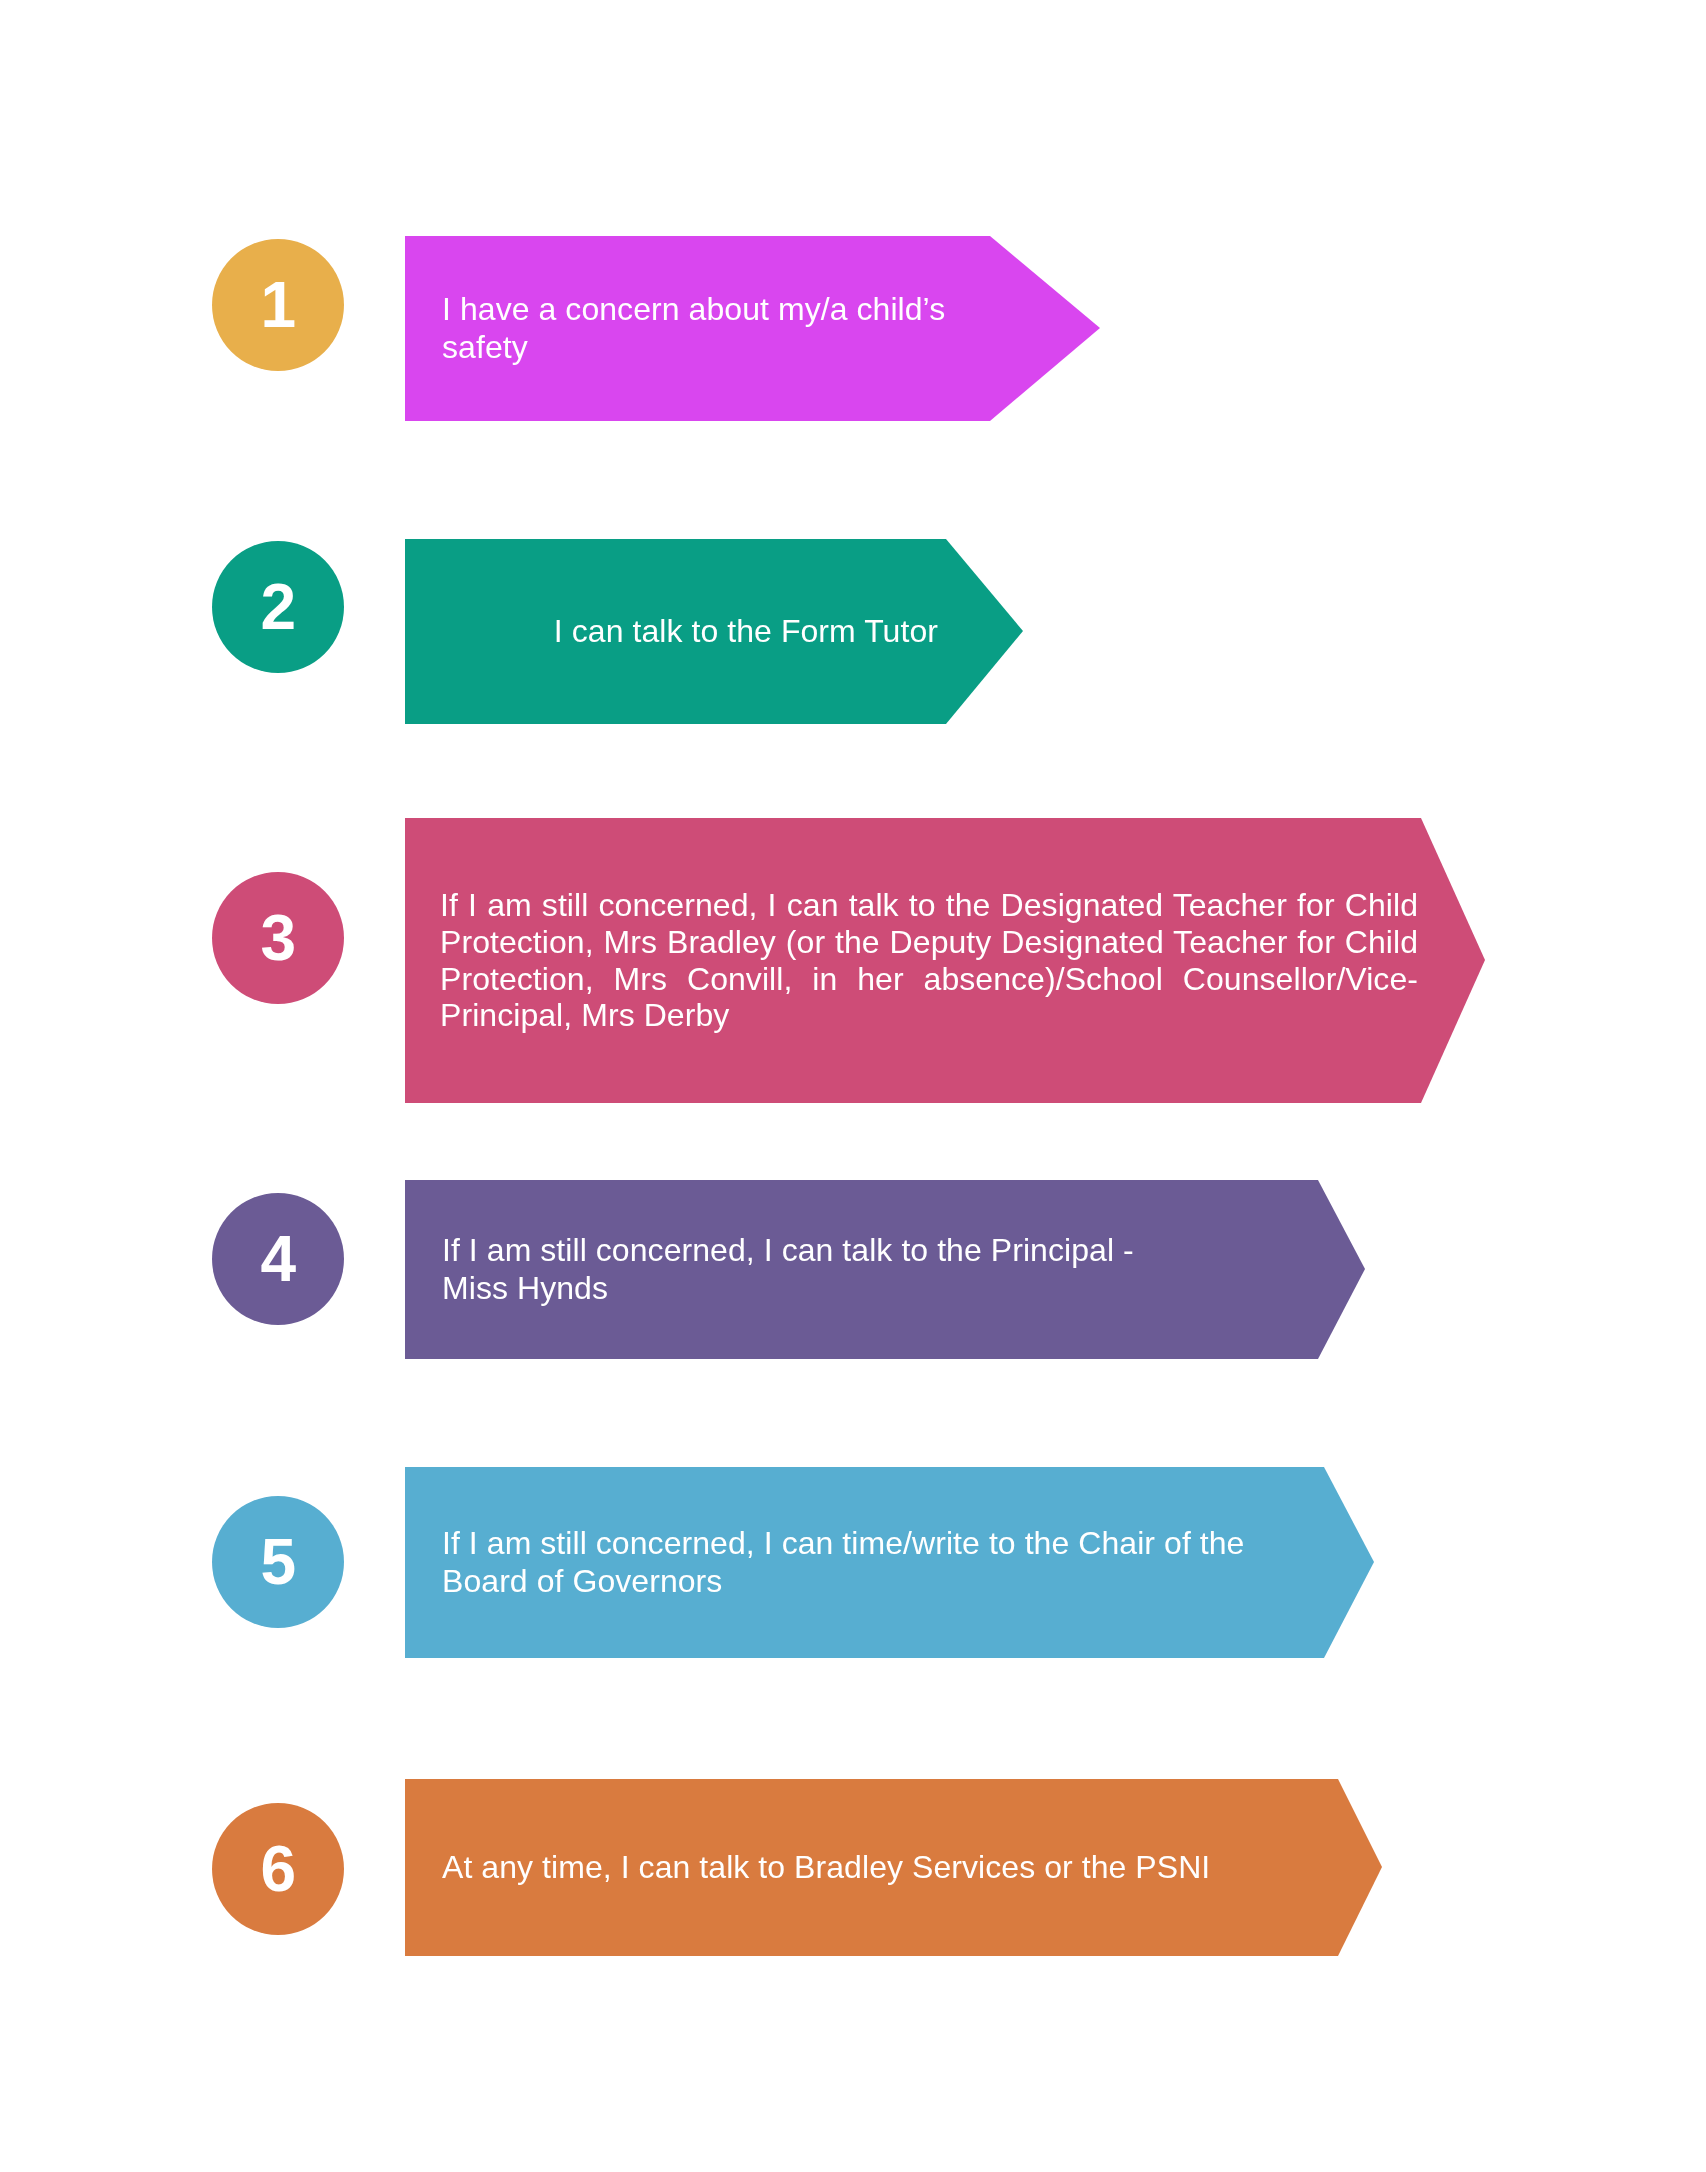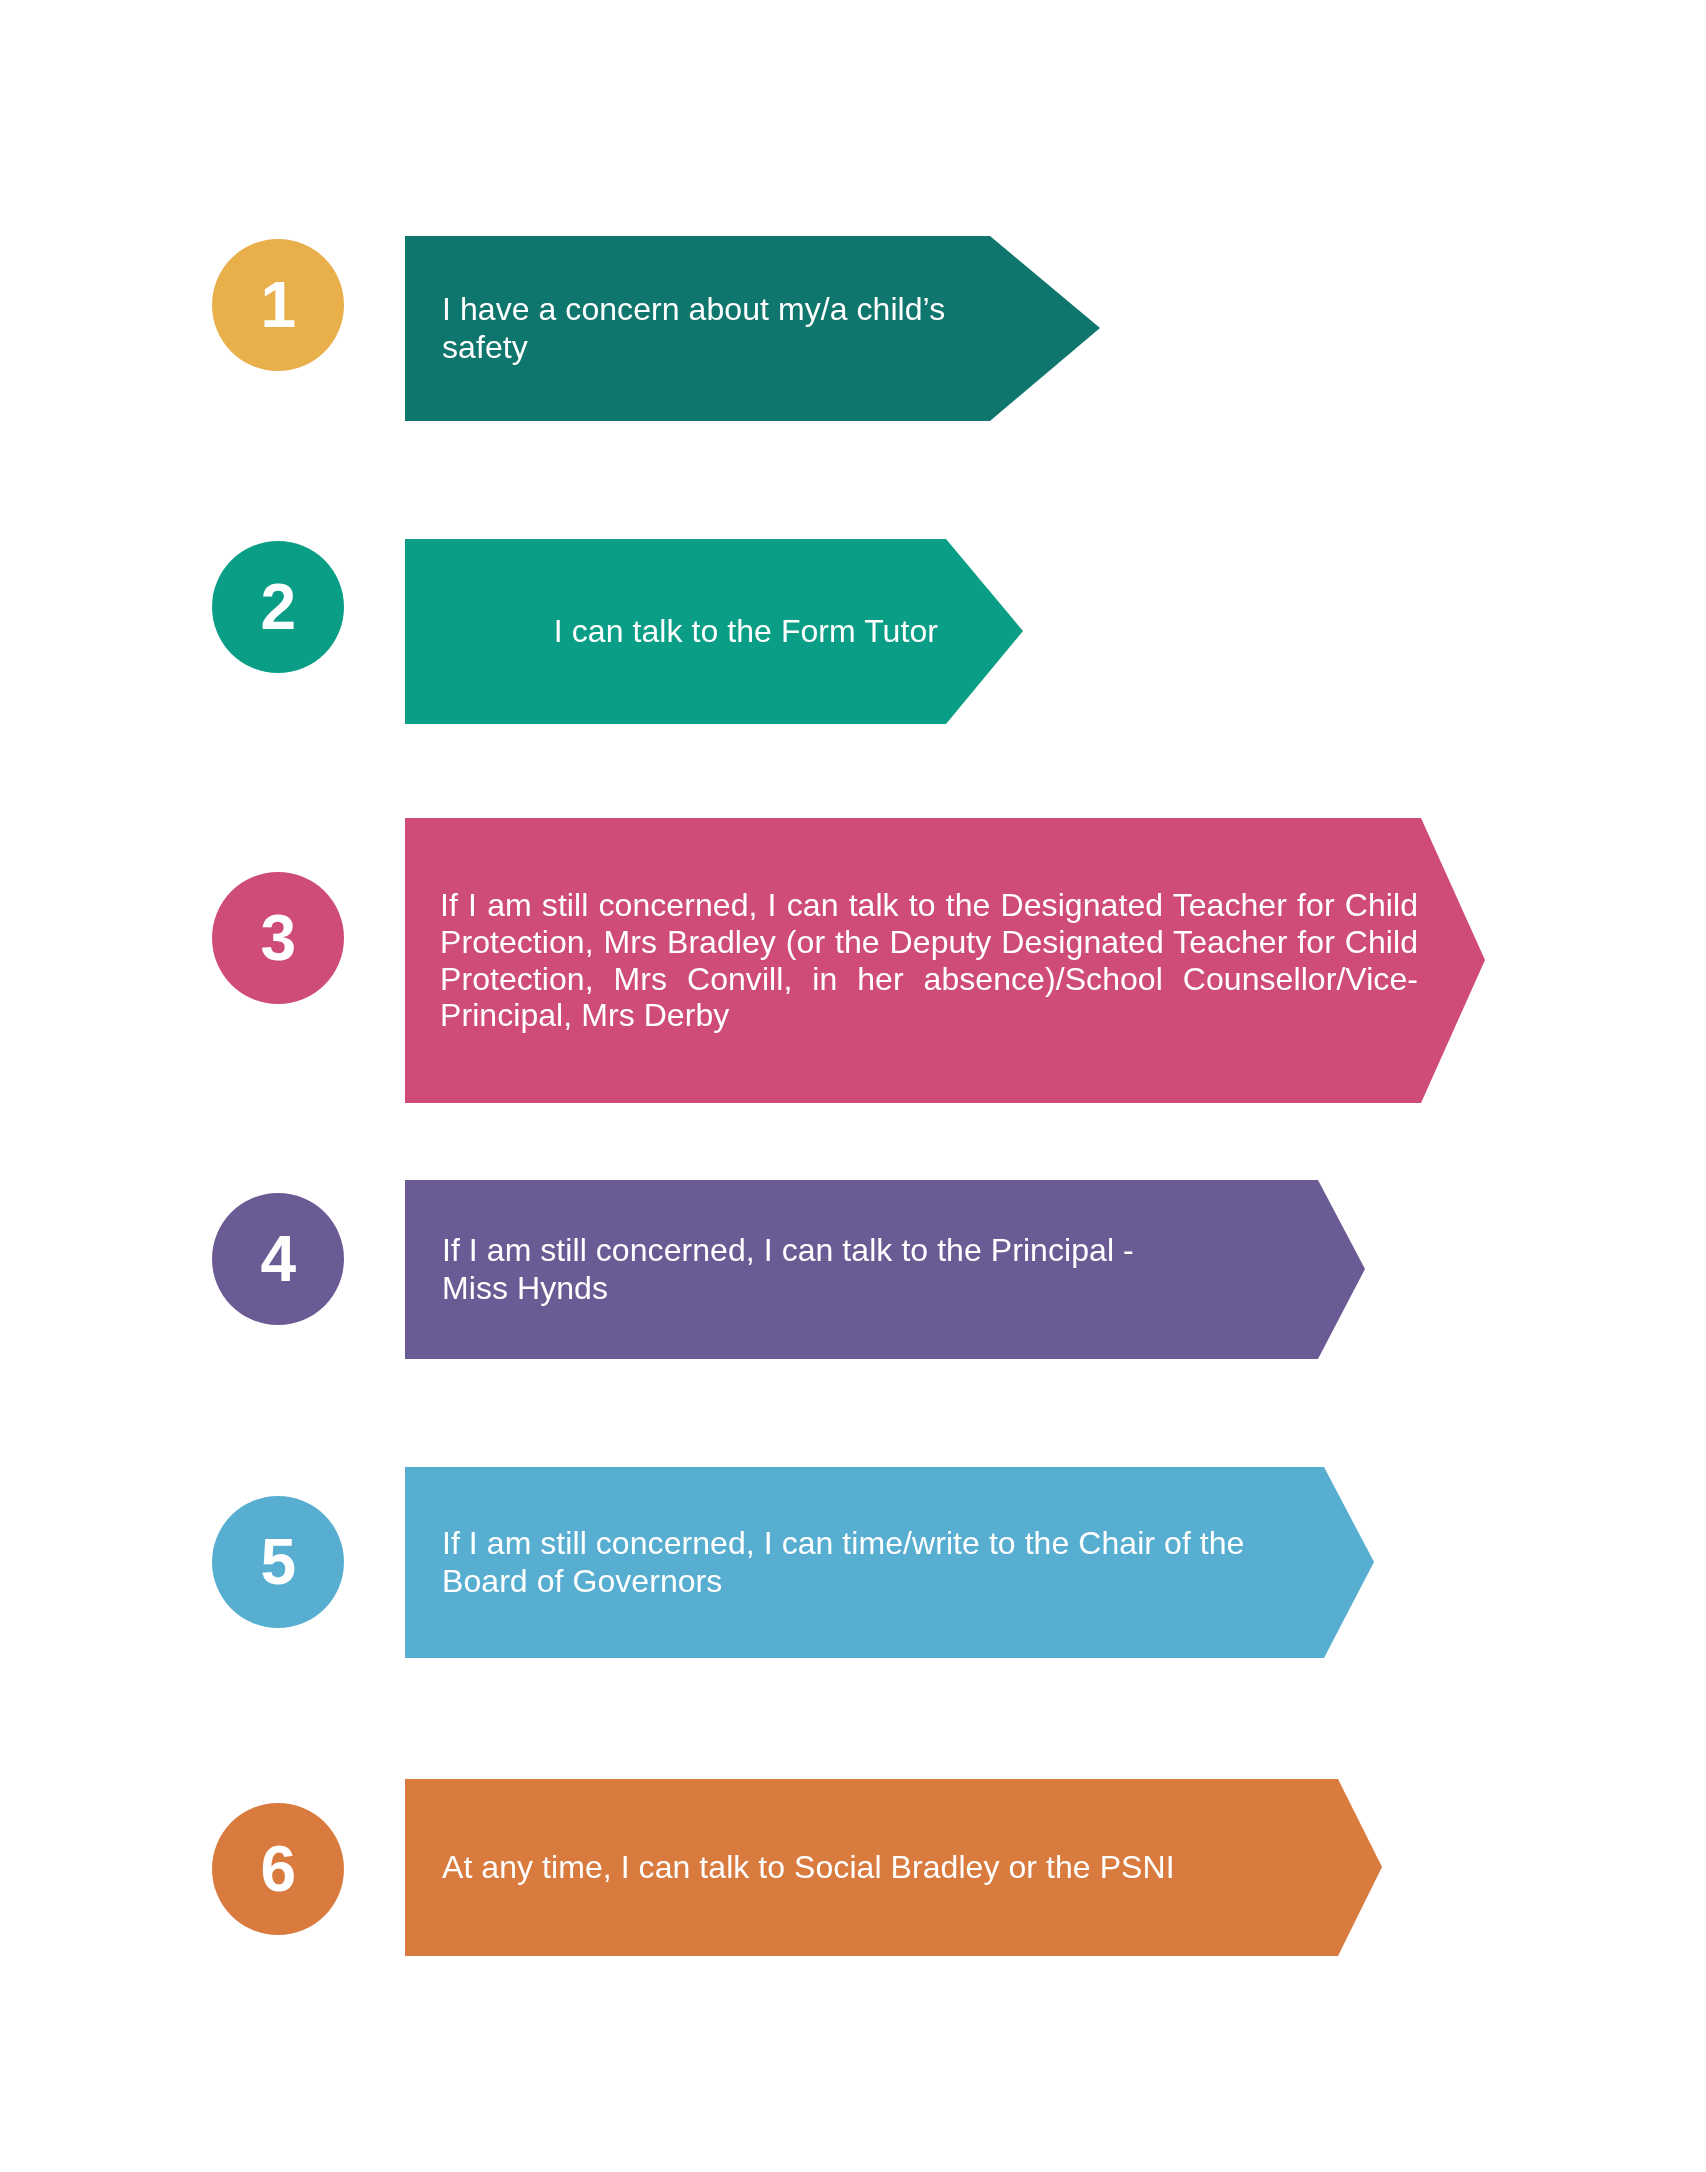--- a/index.html
+++ b/index.html
@@ -68,21 +68,21 @@
 </style>
 </head>
 <body>
 
 <div id="flow">
 
   <div class="step-row">
     <div class="step-badge" style="left:212px; top:239px; width:132px; height:132px; background:#E8AF4B;">
       <span class="step-badge-number" style="font-size:64px;">1</span>
     </div>
-    <div class="step-banner" style="left:405px; top:236px; width:695px; height:185px; background:#0f766e;
+    <div class="step-banner" style="left:405px; top:236px; width:695px; height:185px; background:#d946ef;
                 clip-path: polygon(0 0, 585px 0, 695px 92px, 585px 185px, 0 185px);
                 padding-left:37px; padding-right:91px;">
       <span class="step-banner-text" style="font-size:32px;">I have a concern about my/a child’s safety</span>
     </div>
   </div>
 
   <div class="step-row">
     <div class="step-badge" style="left:212px; top:541px; width:132px; height:132px; background:#099E85;">
       <span class="step-badge-number" style="font-size:64px;">2</span>
     </div>
@@ -126,18 +126,18 @@
     </div>
   </div>
 
   <div class="step-row">
     <div class="step-badge" style="left:212px; top:1803px; width:132px; height:132px; background:#D97B3F;">
       <span class="step-badge-number" style="font-size:64px;">6</span>
     </div>
     <div class="step-banner" style="left:405px; top:1779px; width:977px; height:177px; background:#D97B3F;
                 clip-path: polygon(0 0, 933px 0, 977px 88px, 933px 177px, 0 177px);
                 padding-left:37px; padding-right:80px;">
-      <span class="step-banner-text" style="font-size:32px;">At any time, I can talk to Social Bradley or the PSNI</span>
+      <span class="step-banner-text" style="font-size:32px;">At any time, I can talk to Bradley Services or the PSNI</span>
     </div>
   </div>
 
 </div>
 
 
 </body></html>

